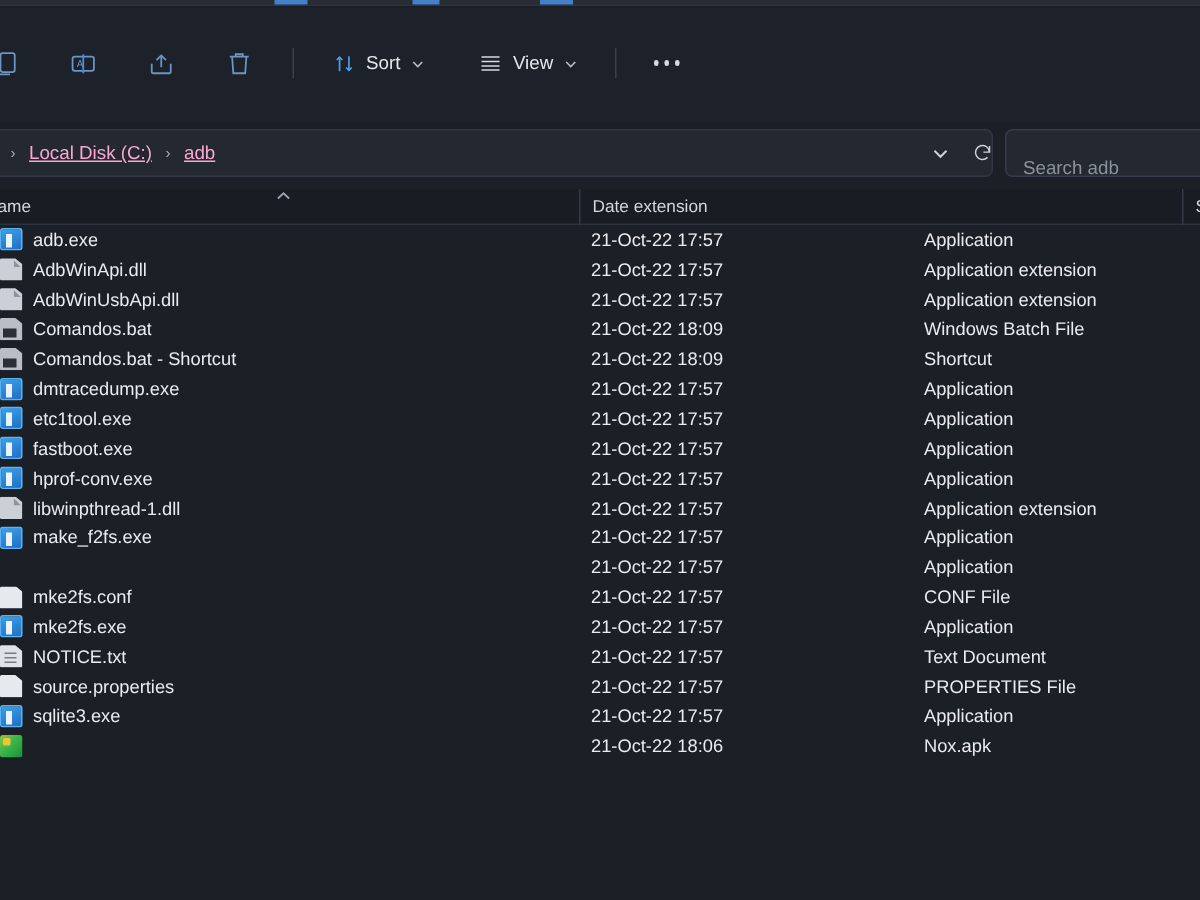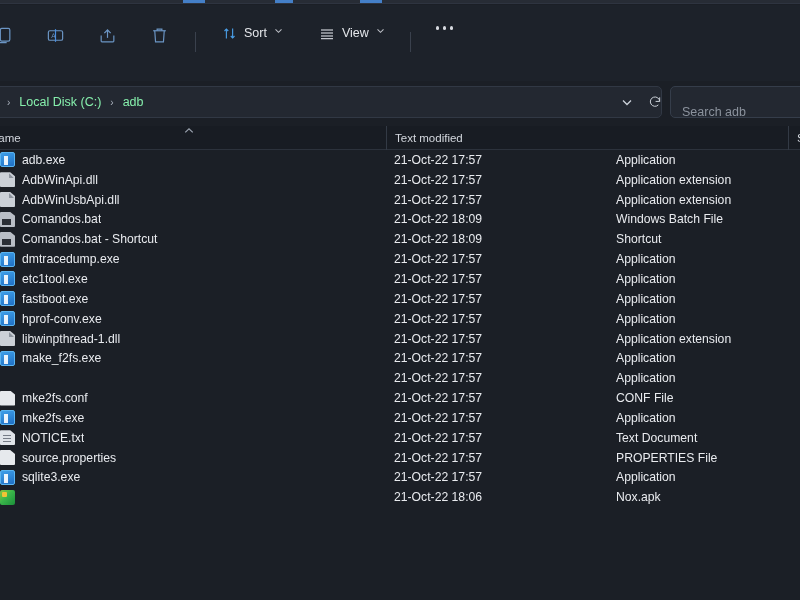--- a/index.html
+++ b/index.html
@@ -45,21 +45,21 @@
   .cmdrow {
     position: absolute;
     left: 0; top: 18px;
     height: 38px;
     display: flex;
     align-items: center;
   }
   .tbtn {
     height: 32px;
     display: flex;
-    align-items: flex-start;
+    align-items: center;
     gap: 7px;
     padding: 0 9px;
     border-radius: 4px;
     color: #e4e6ea;
     font-size: 12.5px;
     cursor: default;
     white-space: nowrap;
   }
   .tbtn.iconly { padding: 0 8px; }
   .tbtn svg { display: block; }
@@ -92,24 +92,25 @@
     width: 672px; height: 32px;
     background: #232831;
     border: 1px solid #313844;
     border-radius: 5px;
     display: flex;
     align-items: center;
     padding-left: 12px;
   }
   .crumb {
     font-size: 12.5px;
-    color: #86efac;
+    color: #f9a8d4;
     padding: 2px 5px;
     border-radius: 3px;
     white-space: nowrap;
+    text-decoration: underline;
   }
   .crumbsep {
     color: #aab1bd;
     font-size: 10px;
     padding: 0 4px;
     user-select: none;
   }
   .addr-actions {
     position: absolute;
     right: 132px; top: 0;
@@ -433,21 +434,21 @@
 
   <div class="colhead">
     <div class="ch first" style="left:-18px;width:404px">
       <span>Name</span>
     </div>
     <svg class="sortcaret" viewBox="0 0 12 8" fill="none" stroke="#9aa2ae" stroke-width="1.5">
         <path d="M1.5 6.2L6 2l4.5 4.2"></path>
       </svg>
 
     <div class="ch" style="left:386px;width:222px">
-      <span>Text modified</span>
+      <span>Date extension</span>
     </div>
     <div class="ch" style="left:788px;width:120px">
       <span>Size</span>
     </div>
   </div>
 
   <div class="filelist" id="filelist">
       <div class="frow">
         <div class="cell-name">
           <span class="fico ico-exe"></span>

